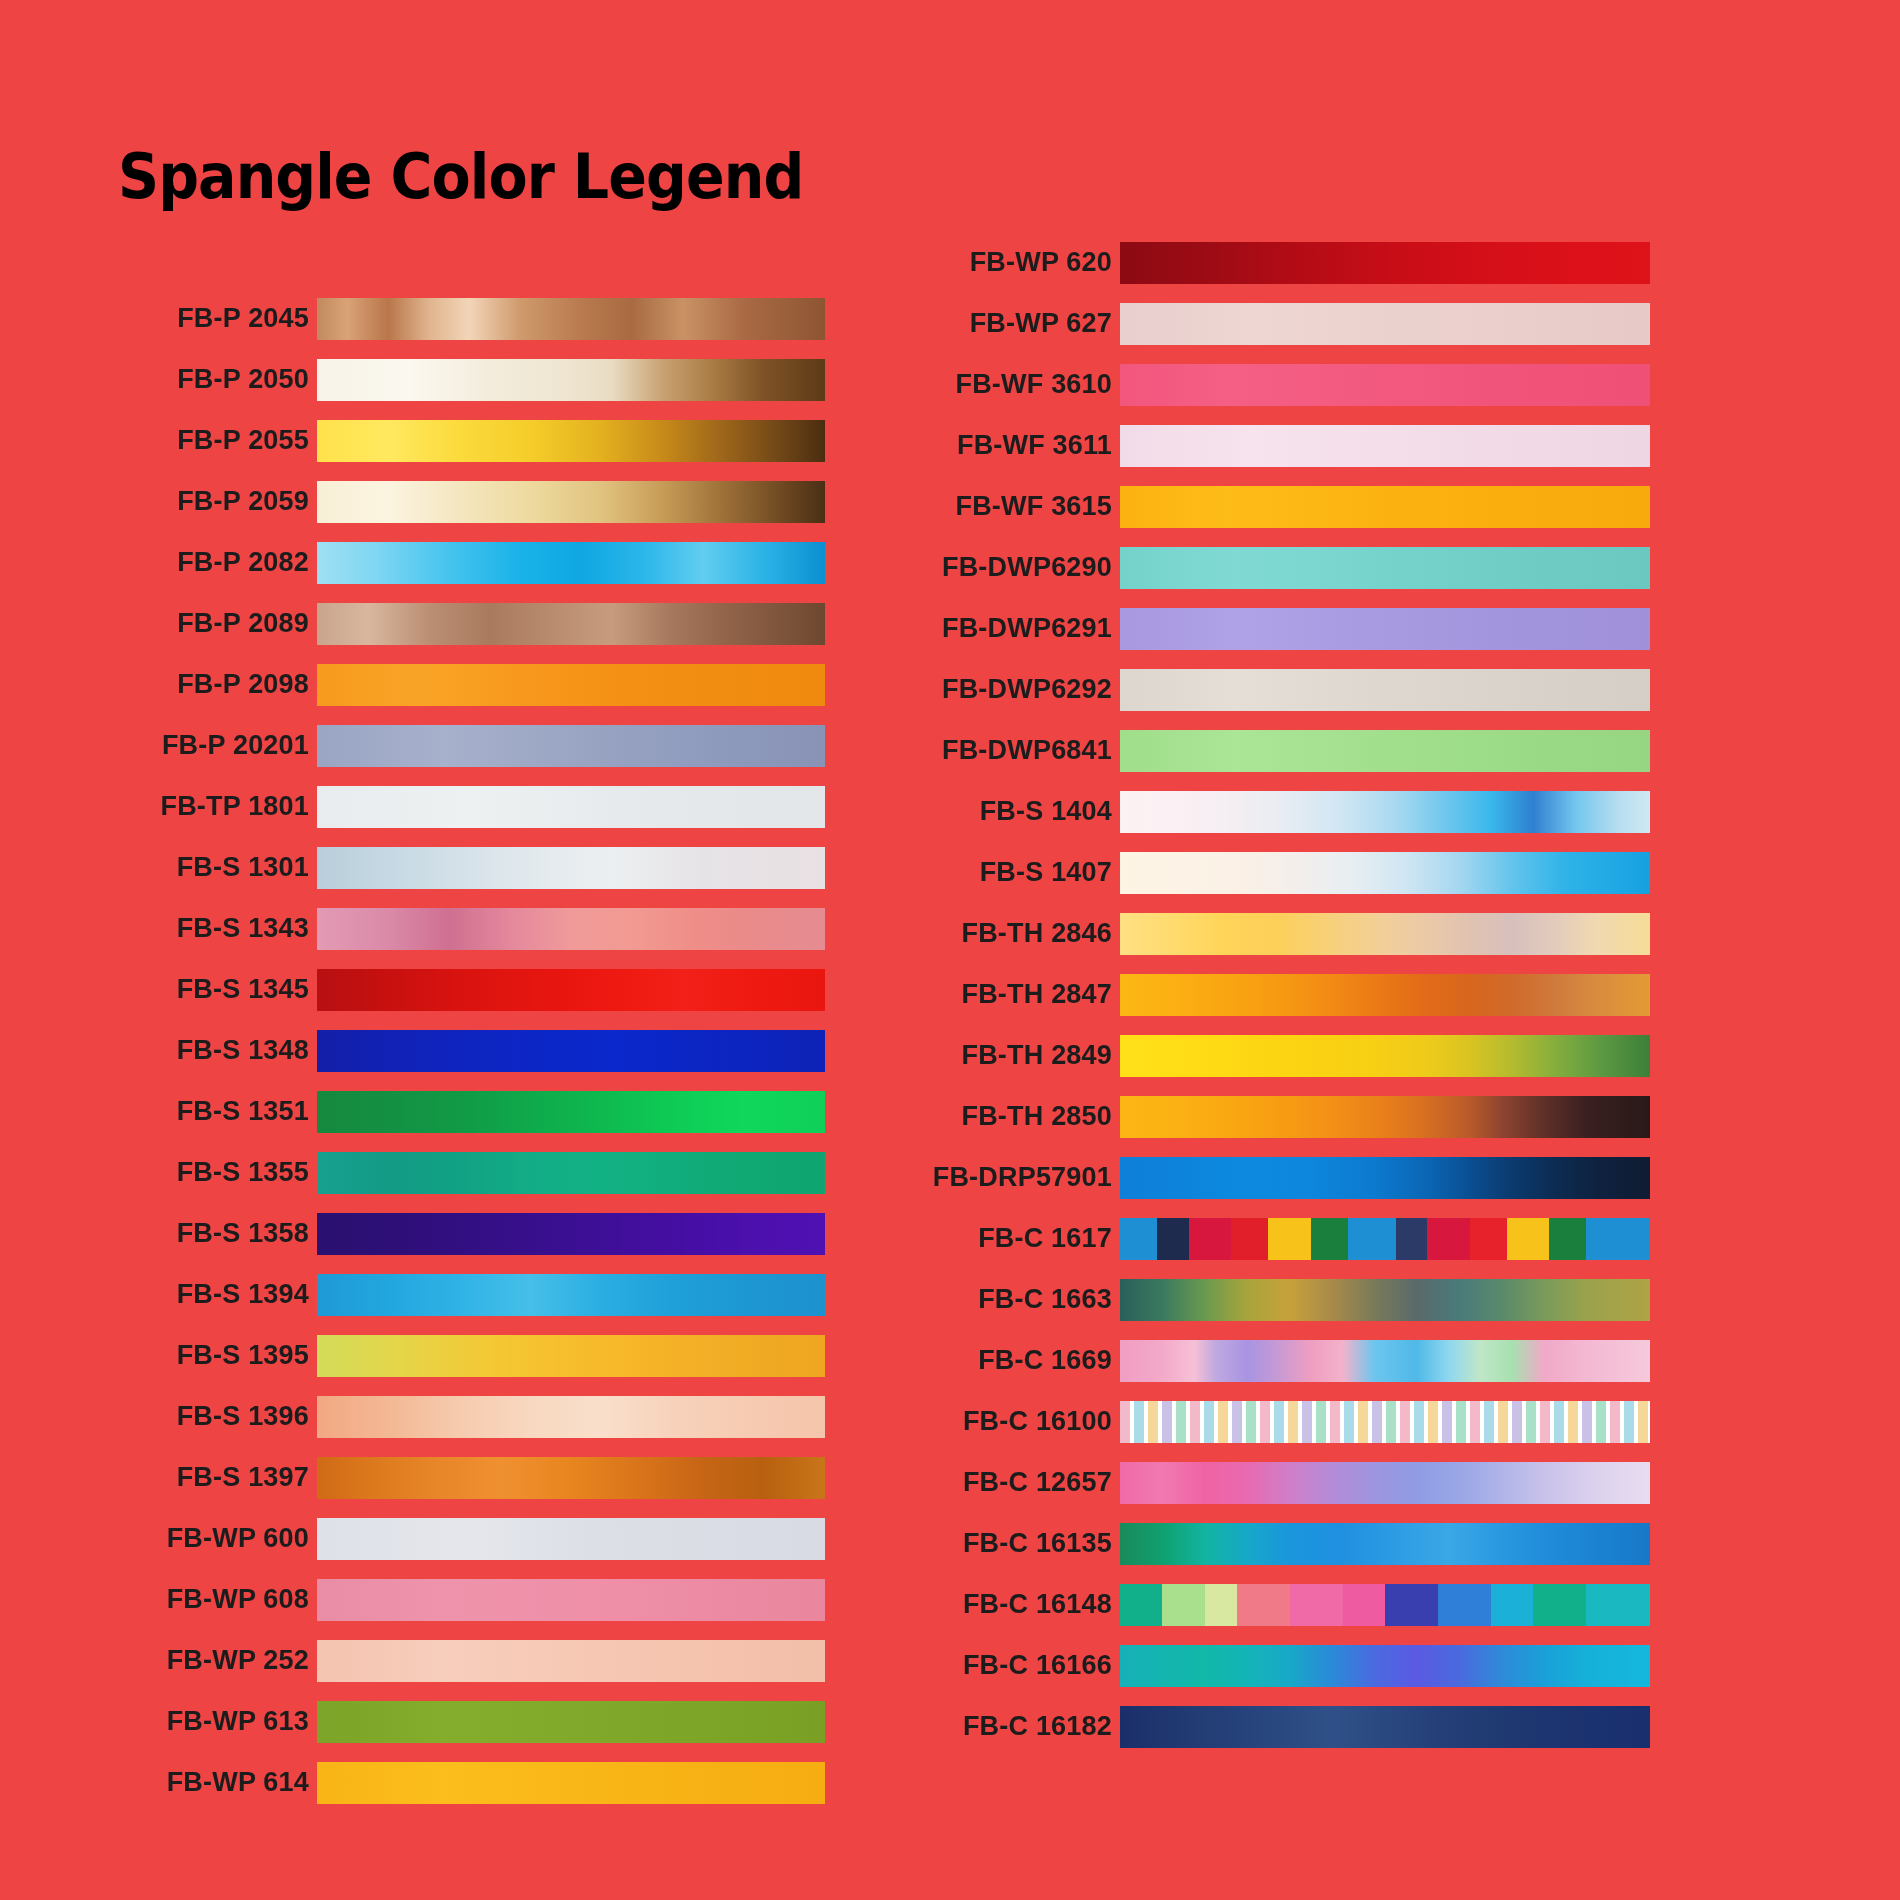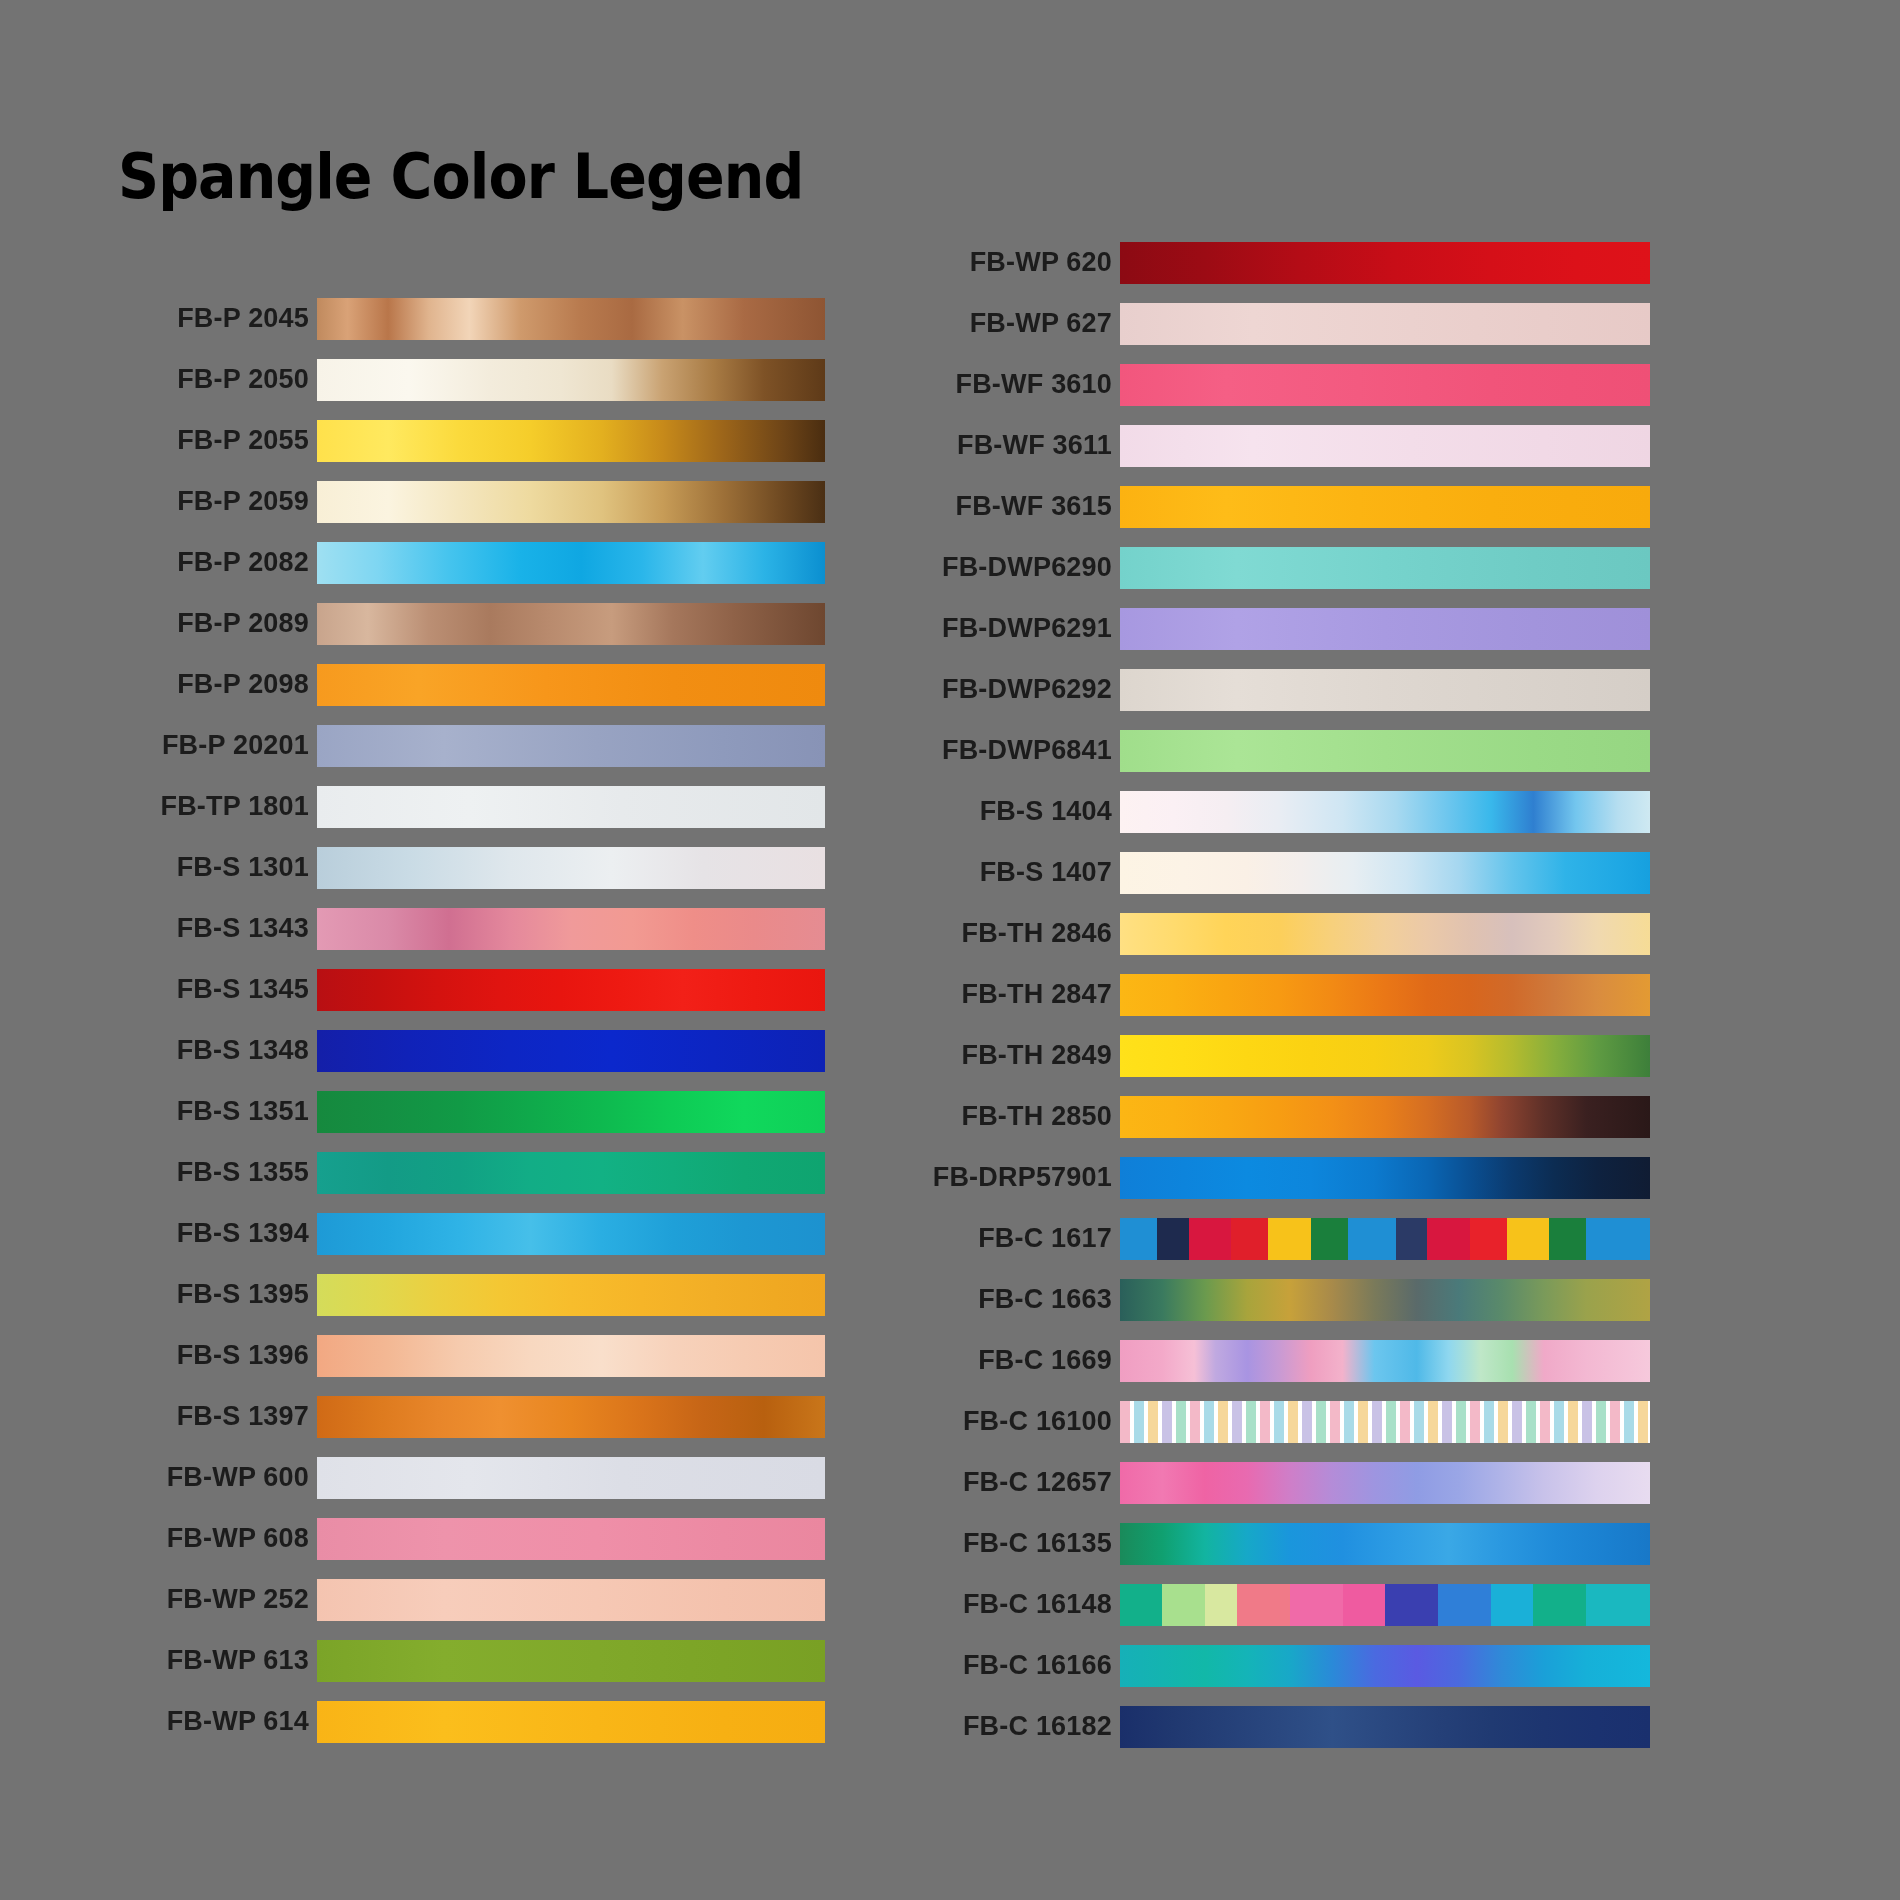--- a/index.html
+++ b/index.html
@@ -11,21 +11,21 @@
     overflow: hidden;
   }
   body {
     font-family: "Liberation Sans", sans-serif;
     color: #111111;
   }
   #page {
     position: relative;
     width: 1900px;
     height: 1900px;
-    background: #737373;
+    background: #ef4444;
   }
   #title {
     position: absolute;
     left: 118px;
     top: 140px;
     font-family: "DejaVu Sans", sans-serif;
     font-weight: bold;
     font-size: 62px;
     letter-spacing: -1px;
     color: #000000;
@@ -137,20 +137,24 @@
       </div>
       <div class="row">
         <div class="row-label">FB-S 1351</div>
         <div class="swatch" style="background: linear-gradient(90deg, rgb(22, 137, 62) 0%, rgb(20, 144, 67) 14%, rgb(17, 154, 70) 28%, rgb(15, 169, 75) 42%, rgb(14, 185, 79) 56%, rgb(14, 203, 85) 70%, rgb(16, 216, 92) 84%, rgb(15, 207, 88) 100%);"></div>
       </div>
       <div class="row">
         <div class="row-label">FB-S 1355</div>
         <div class="swatch" style="background: linear-gradient(90deg, rgb(22, 160, 142) 0%, rgb(19, 155, 134) 14%, rgb(17, 161, 132) 28%, rgb(18, 173, 134) 42%, rgb(18, 177, 132) 56%, rgb(17, 173, 124) 70%, rgb(16, 168, 115) 84%, rgb(15, 164, 112) 100%);"></div>
       </div>
       <div class="row">
+        <div class="row-label">FB-S 1358</div>
+        <div class="swatch" style="background: linear-gradient(90deg, rgb(42, 17, 112) 0%, rgb(46, 15, 120) 16%, rgb(52, 15, 134) 34%, rgb(60, 15, 148) 52%, rgb(68, 14, 162) 70%, rgb(76, 16, 174) 86%, rgb(79, 17, 178) 100%);"></div>
+      </div>
+      <div class="row">
         <div class="row-label">FB-S 1394</div>
         <div class="swatch" style="background: linear-gradient(90deg, rgb(30, 154, 214) 0%, rgb(34, 166, 222) 14%, rgb(47, 179, 230) 28%, rgb(70, 191, 233) 42%, rgb(42, 174, 226) 56%, rgb(31, 160, 216) 70%, rgb(29, 151, 210) 84%, rgb(29, 146, 207) 100%);"></div>
       </div>
       <div class="row">
         <div class="row-label">FB-S 1395</div>
         <div class="swatch" style="background: linear-gradient(90deg, rgb(212, 220, 90) 0%, rgb(224, 216, 78) 12%, rgb(236, 207, 63) 24%, rgb(244, 199, 51) 36%, rgb(247, 189, 44) 50%, rgb(246, 181, 40) 64%, rgb(242, 174, 38) 78%, rgb(240, 169, 34) 90%, rgb(239, 165, 32) 100%);"></div>
       </div>
       <div class="row">
         <div class="row-label">FB-S 1396</div>
         <div class="swatch" style="background: linear-gradient(90deg, rgb(242, 168, 130) 0%, rgb(243, 184, 148) 14%, rgb(246, 203, 174) 28%, rgb(248, 216, 192) 42%, rgb(249, 223, 203) 56%, rgb(247, 210, 187) 70%, rgb(246, 203, 178) 84%, rgb(245, 197, 171) 100%);"></div>

